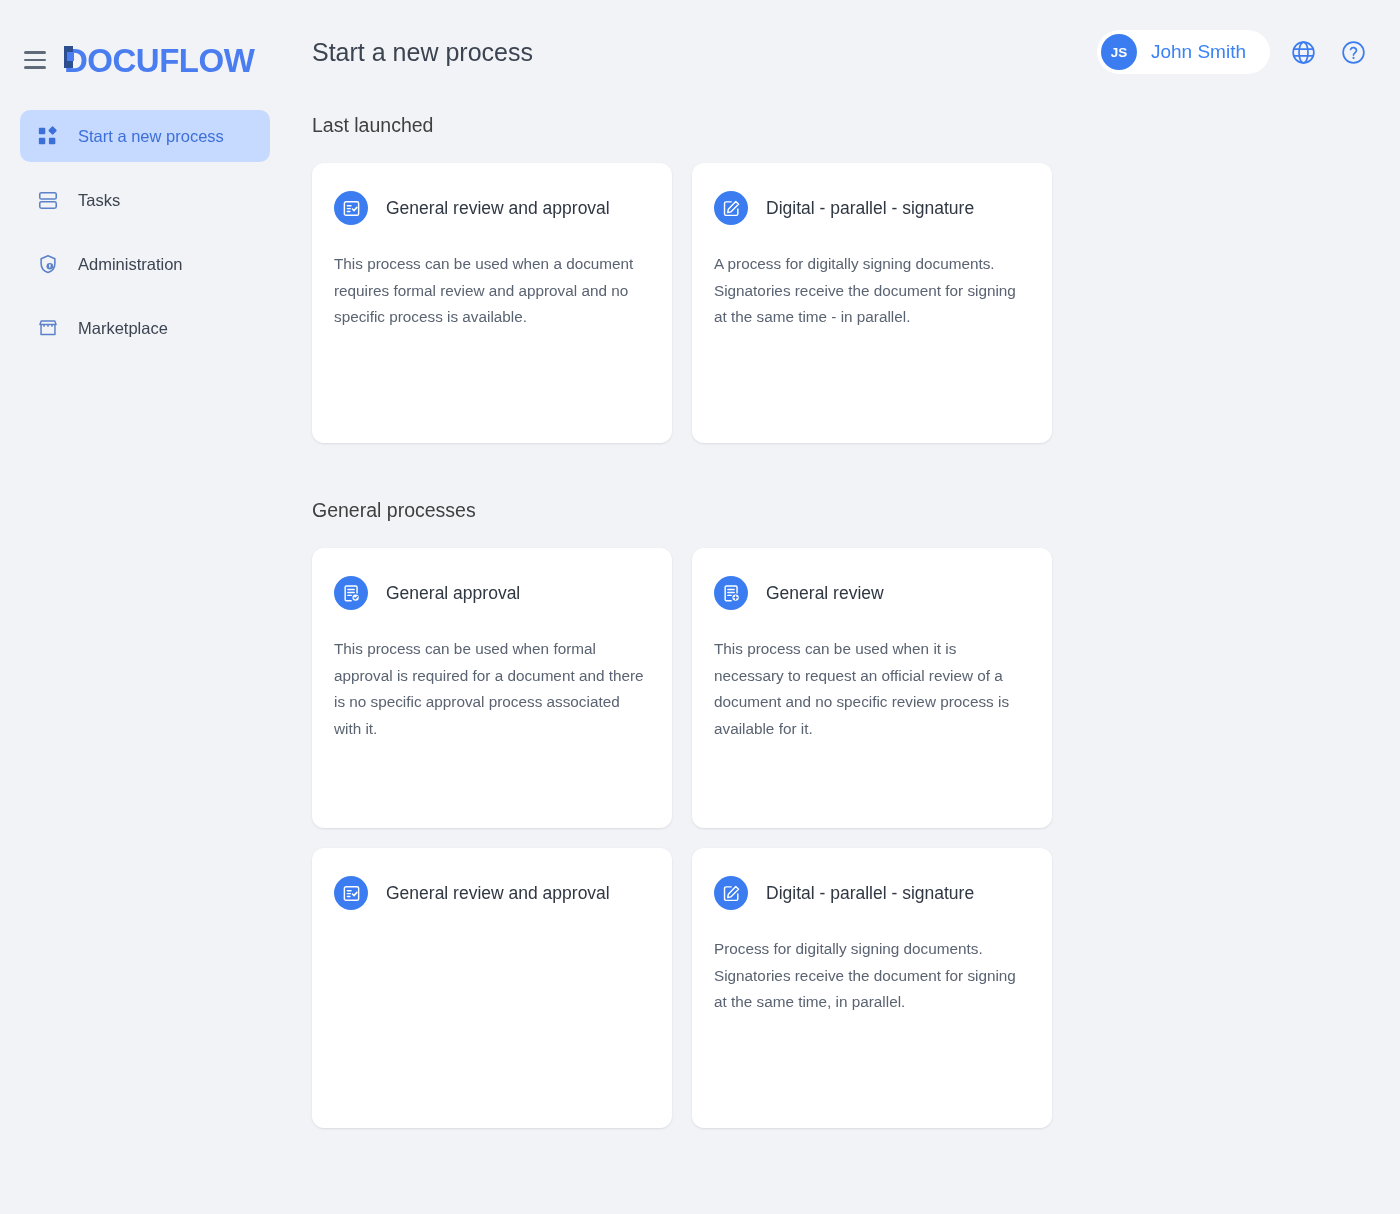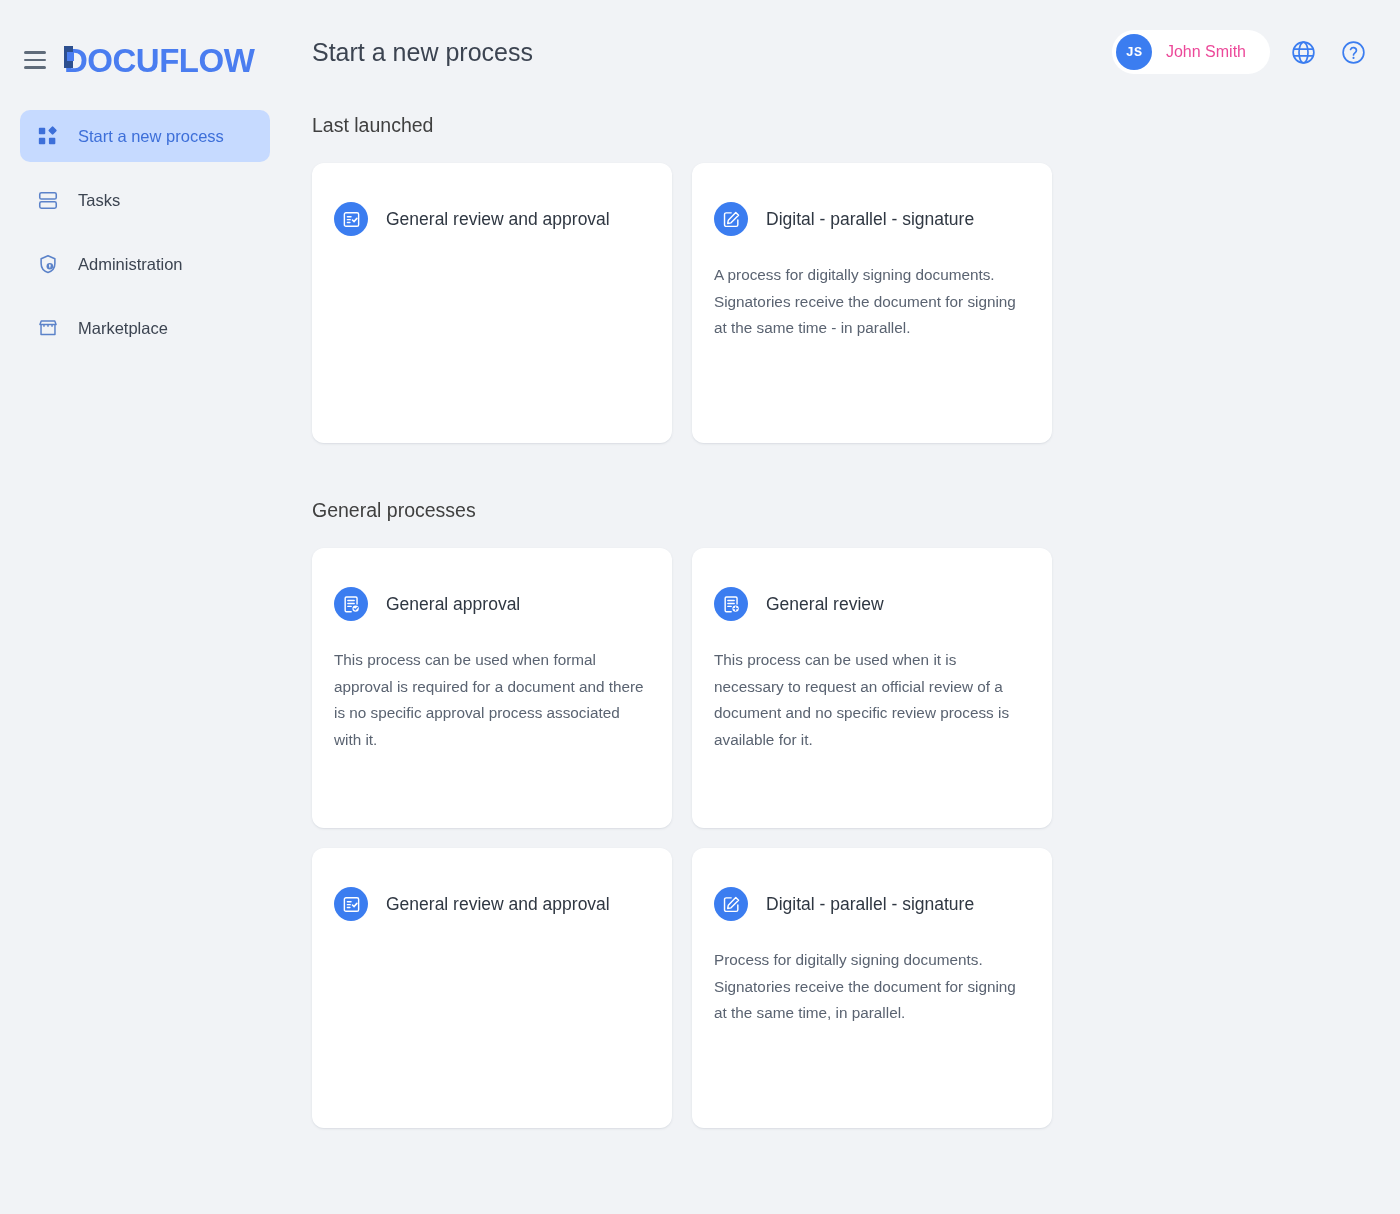--- a/index.html
+++ b/index.html
@@ -72,34 +72,34 @@
   .user-pill {
     display: flex; align-items: center; gap: 14px;
     background: #fff; border-radius: 24px;
     height: 44px; padding: 0 24px 0 4px;
     cursor: pointer;
   }
   .avatar {
     width: 36px; height: 36px; border-radius: 50%;
     background: #3b7df0; color: #fff;
     font-size: 13.5px; font-weight: bold;
-    display: flex; align-items: center; justify-content: center; font-family: Liberation Mono, monospace;
-  }
-  .user-name { font-size: 16px; color: #ec4899; white-space: nowrap; }
+    display: flex; align-items: center; justify-content: center;
+  }
+  .user-name { font-size: 19px; color: #3b82f6; white-space: nowrap; }
   .icon-btn { width: 34px; height: 34px; display: flex; align-items: center; justify-content: center; cursor: pointer; }
 
   .content { padding: 0 30px 0 22px; }
   .section-title { font-size: 19.5px; color: #404040; margin: 10px 0 26px 0; font-weight: normal; }
   .section-title.second { margin-top: 56px; }
 
   .cards { display: flex; flex-wrap: wrap; gap: 20px; }
   .card {
     width: 360px; min-height: 280px;
     background: #fff; border-radius: 12px;
-    padding: 39px 22px 22px 22px;
+    padding: 28px 22px 22px 22px;
     box-shadow: 0 1px 3px rgba(30,45,70,0.07), 0 1px 1px rgba(30,45,70,0.04);
     cursor: pointer;
   }
   .card-head { display: flex; align-items: center; gap: 18px; }
   .card-ico {
     width: 34px; height: 34px; flex: 0 0 34px;
     border-radius: 50%; background: #3b7df0;
     display: flex; align-items: center; justify-content: center;
   }
   .card-title { font-size: 17.5px; color: #2f3742; }
@@ -212,20 +212,21 @@
           <div class="card-head">
             <span class="card-ico">
               <svg width="19" height="19" viewBox="0 0 24 24" fill="none" stroke="#fff" stroke-width="1.8" stroke-linecap="round">
                   <rect x="3" y="3.5" width="18" height="17" rx="2"></rect>
                   <path d="M6.8 8.6h4.6M6.8 12.2h3.6M6.8 15.8h3.2"></path>
                   <path d="M13.2 12.6l2 2 3.6-4" stroke-width="2"></path>
                 </svg>
             </span>
             <span class="card-title">General review and approval</span>
           </div>
+          <p class="card-desc">This process can be used when a document requires formal review and approval and no specific process is available.</p>
         </div>
 
         <div class="card">
           <div class="card-head">
             <span class="card-ico">
               <svg width="19" height="19" viewBox="0 0 24 24" fill="none" stroke="#fff" stroke-width="1.8" stroke-linecap="round" stroke-linejoin="round">
                   <path d="M20 12.5v6.2a2 2 0 0 1-2 2H5.2a2 2 0 0 1-2-2V5.6a2 2 0 0 1 2-2h6.4"></path>
                   <path d="M17.4 3.2 20.9 6.7 11.4 16.2l-4.2.8.8-4.2z"></path>
                 </svg>
             </span>

